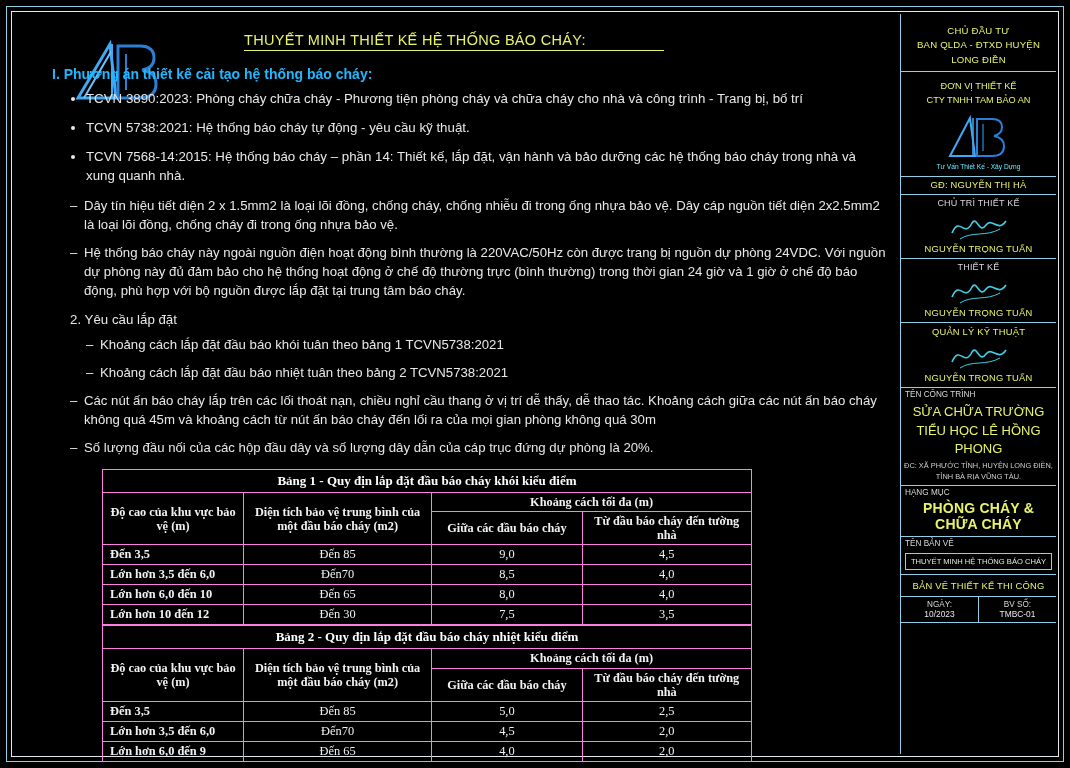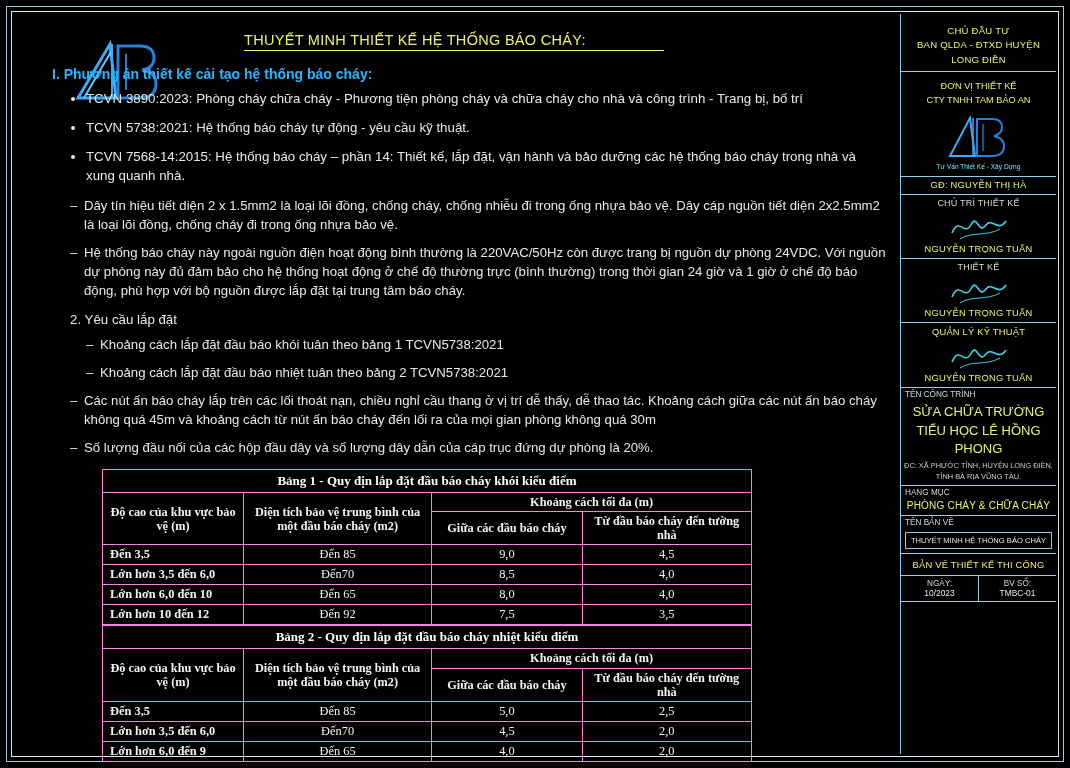--- a/index.html
+++ b/index.html
@@ -38,21 +38,21 @@
   .tb{position:absolute;right:14px;top:14px;width:156px;bottom:14px;border-left:1px solid #8fd0e8;box-sizing:border-box;}
   .tb .cell{border-bottom:1px solid #8fd0e8;box-sizing:border-box;text-align:center;padding:4px 3px;}
   .tb .t1{font-size:9.6px;color:#e9f36a;line-height:1.5;padding-top:10px;padding-bottom:4px;letter-spacing:.2px;}
   .tb .t2{font-size:9.2px;color:#e9f36a;line-height:1.5;padding-top:8px;}
   .tb .lbl{font-size:9px;color:#d8d8d8;letter-spacing:.2px;}
   .tb .nm{font-size:9.4px;color:#e9f36a;letter-spacing:.2px;padding:2px 2px 4px;}
   .tb .sig{height:30px;position:relative;}
   .tb .sig svg{position:absolute;left:50%;top:2px;transform:translateX(-50%);}
   .tb .proj{font-size:13px;color:#e9f36a;line-height:1.45;padding:2px 2px;}
   .tb .proj2{font-size:7.4px;color:#cfcfcf;line-height:1.4;}
-  .tb .hang{font-size:10px;color:#e9f36a;font-weight:normal;letter-spacing:.2px;}
+  .tb .hang{font-size:14px;color:#e9f36a;font-weight:bold;letter-spacing:.2px;}
   .tb .dwgname{font-size:7.6px;color:#e8e8e8;border:1px solid #8fd0e8;margin:3px 4px 4px;padding:3px 2px;}
   .tb .lbl-left{text-align:left;padding-left:4px;font-size:8.2px;color:#d8d8d8;}
   .tb .bot{display:flex;}
   .tb .bot > div{flex:1;padding:3px 2px;font-size:8.4px;color:#e8e8e8;}
   .tb .bot > div:first-child{border-right:1px solid #8fd0e8;}
   .tb .bot .k{color:#d8d8d8;font-size:8.2px;}
   .tb .logo2{height:56px;position:relative;}
   .tb .logo2 svg{position:absolute;left:50%;top:4px;transform:translateX(-50%);}
   .tb .tag{font-size:6.6px;color:#6fe6ff;margin-top:-2px;}
 </style>
@@ -133,21 +133,21 @@
           <td>4,0</td>
         </tr>
         <tr>
           <td class="left">Lớn hơn 6,0 đến 10</td>
           <td>Đến 65</td>
           <td>8,0</td>
           <td>4,0</td>
         </tr>
         <tr>
           <td class="left">Lớn hơn 10 đến 12</td>
-          <td>Đến 92</td>
+          <td>Đến 30</td>
           <td>7,5</td>
           <td>3,5</td>
         </tr>
       </tbody>
         </table>
 
       <table class="t">
         <tbody>
             <tr>
               <td class="cap" colspan="4">Bảng 2 - Quy địn lắp đặt đầu báo cháy nhiệt kiểu điểm</td>

